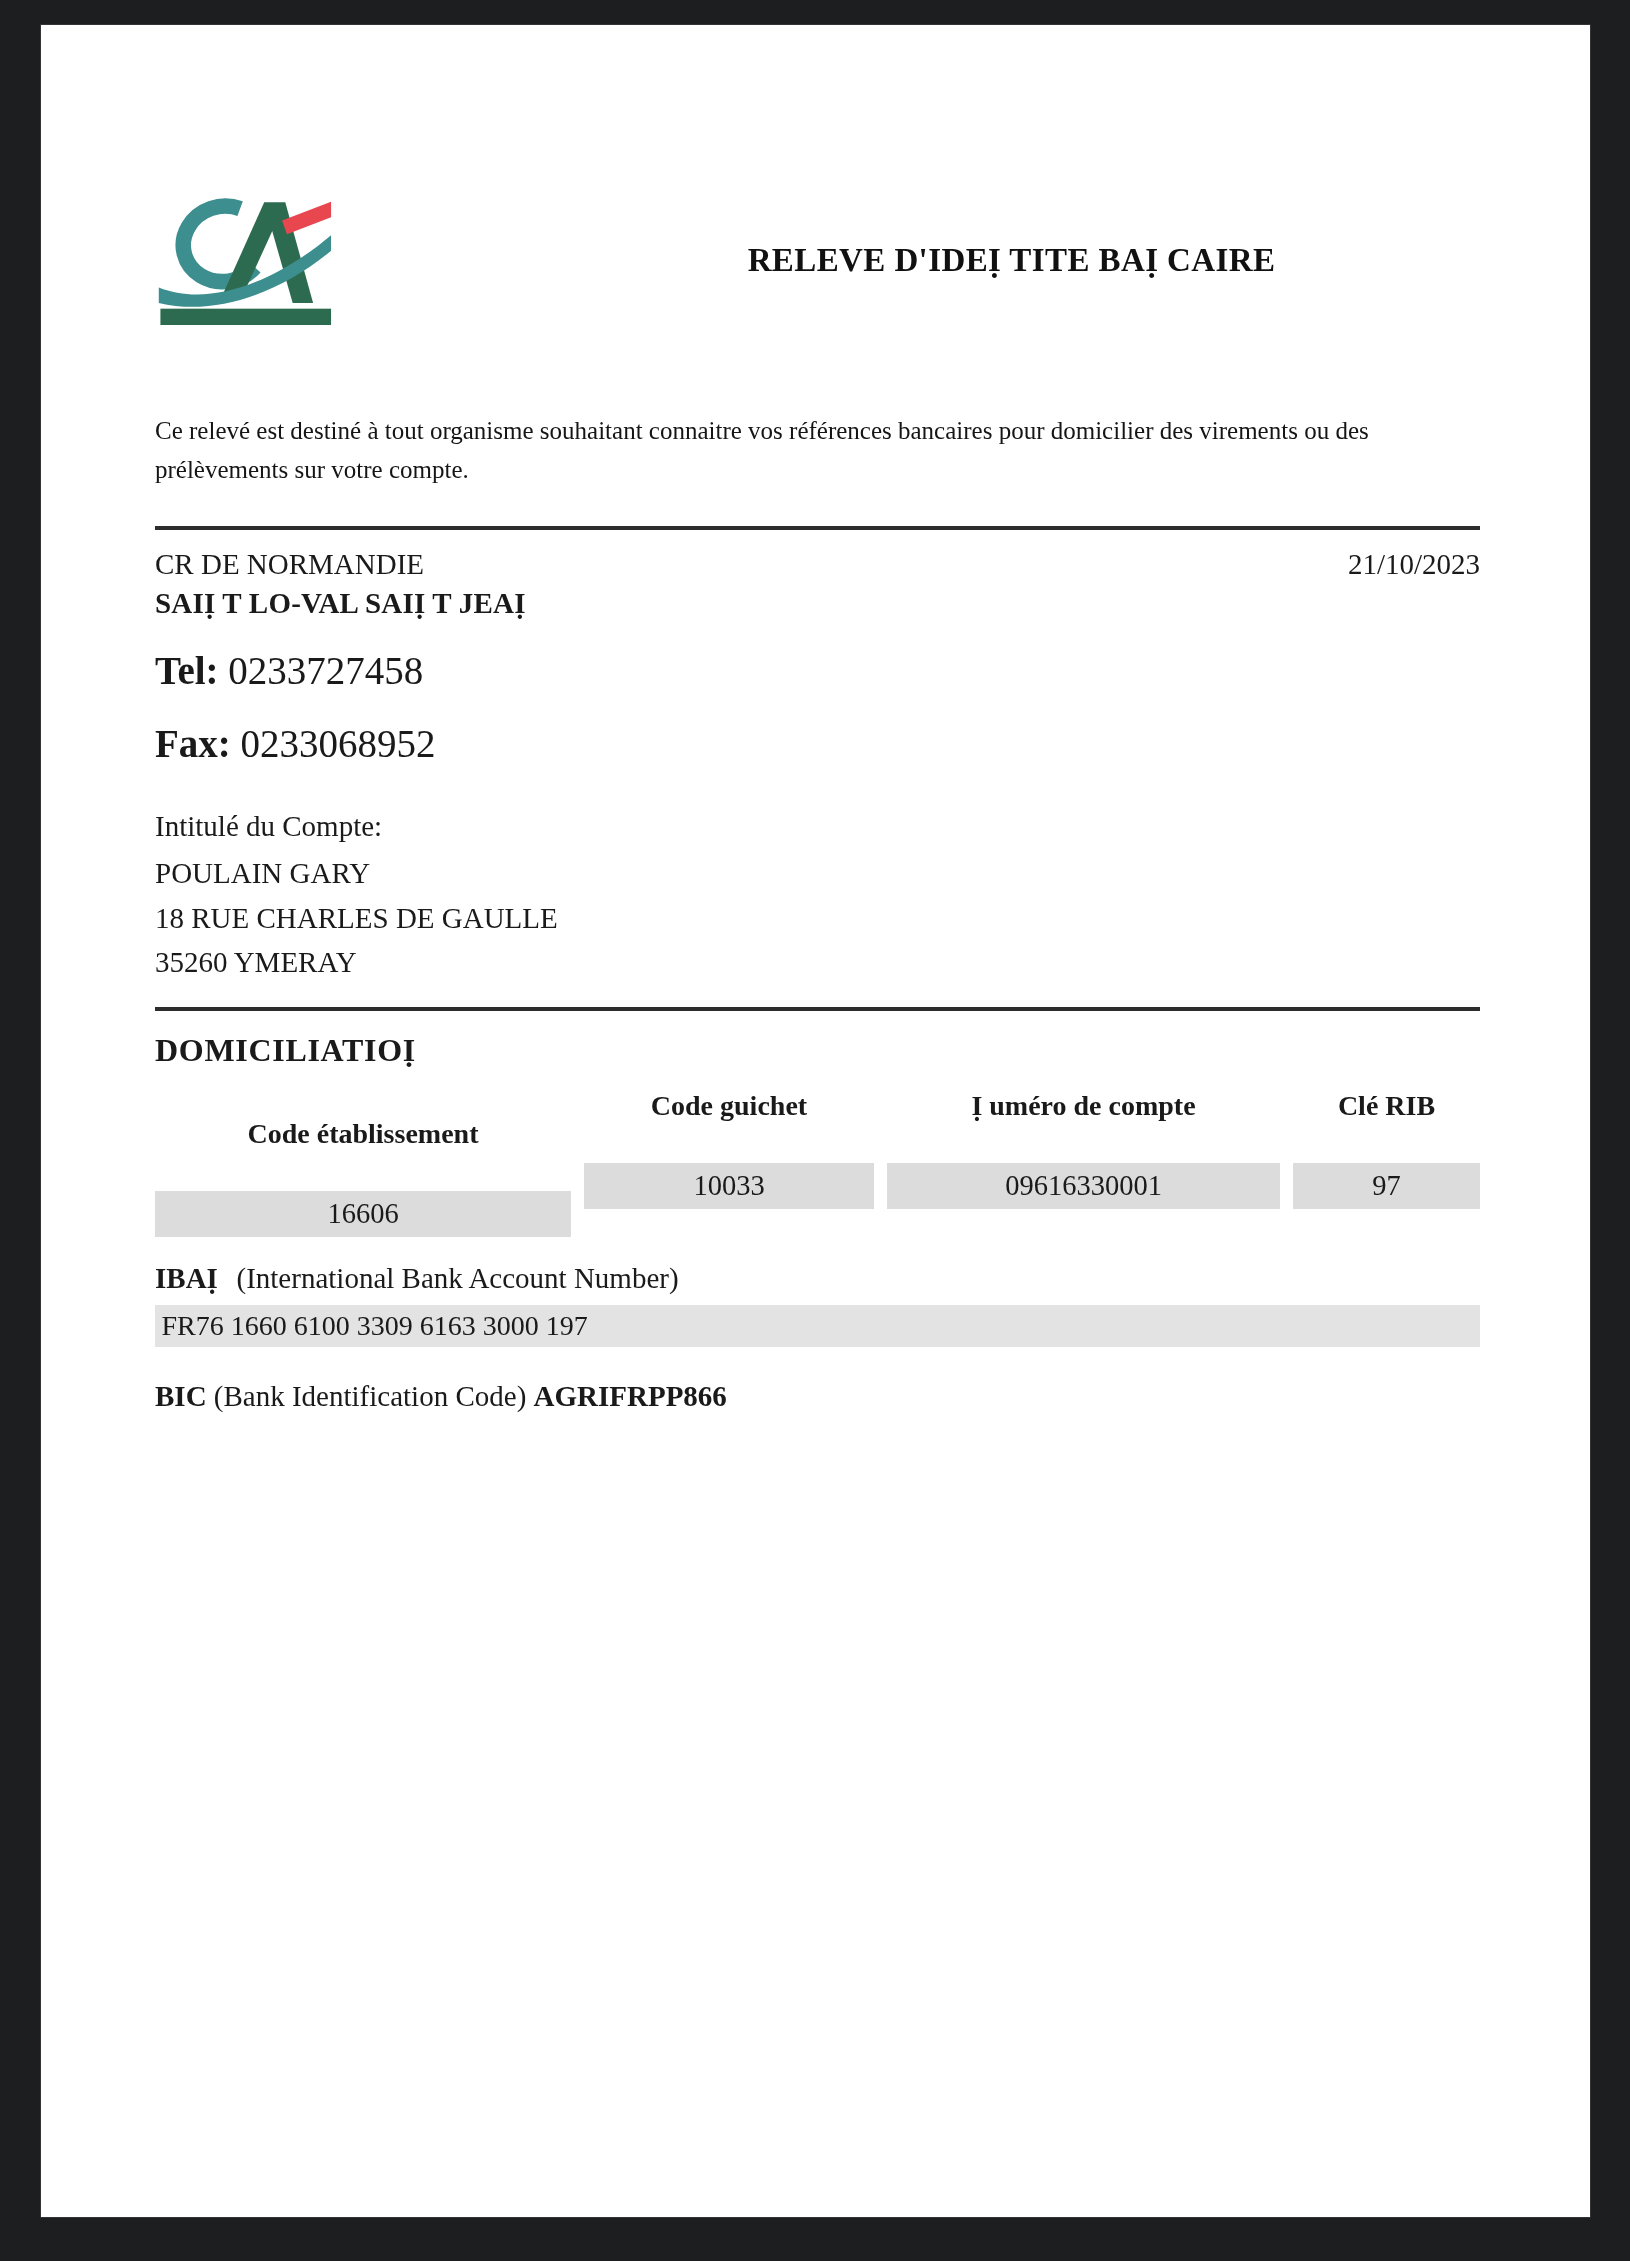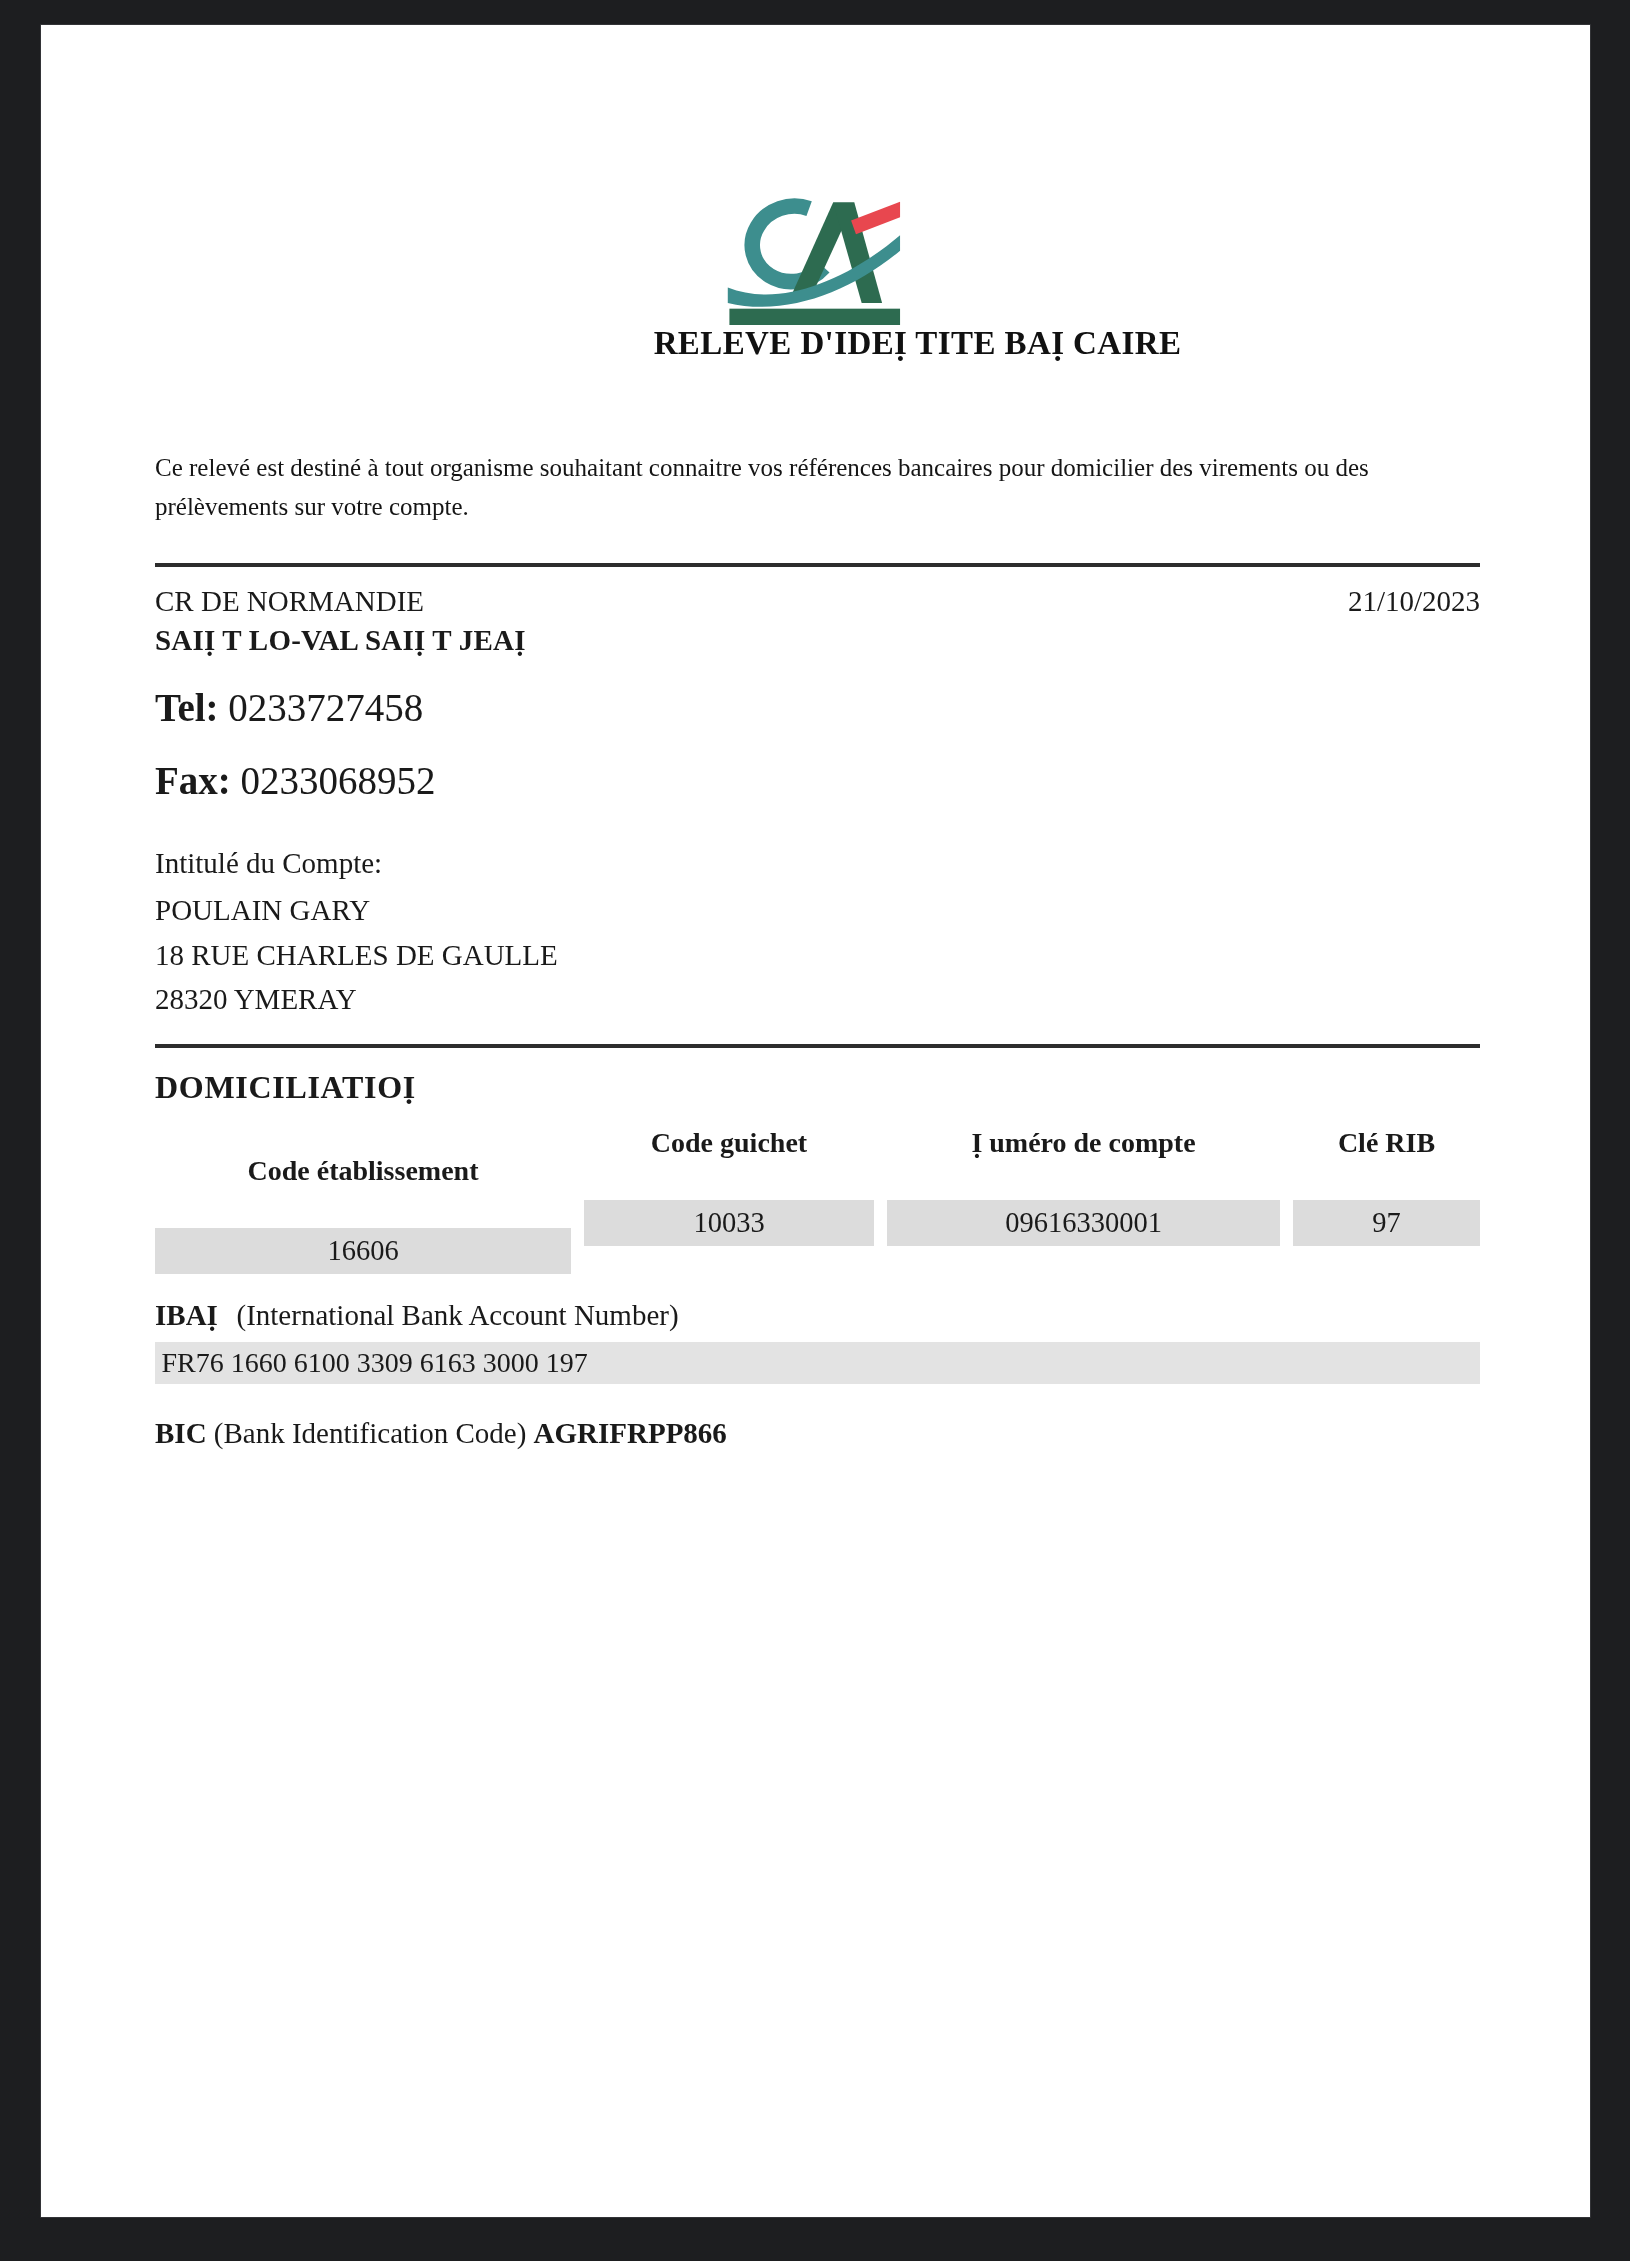--- a/index.html
+++ b/index.html
@@ -28,21 +28,20 @@
   }
   .content {
     padding: 0 110px 0 114px;
   }
 
   
   .doc-header {
     display: flex;
     align-items: center;
     margin-top: 171px;
-    flex-direction: column;
   }
   .logo-box {
     width: 188px;
     height: 129px;
     flex: 0 0 auto;
   }
   .logo-box svg { width: 100%; height: 100%; display: block; }
   .doc-title {
     flex: 1;
     text-align: center;
@@ -181,21 +180,21 @@
       </div>
       <div class="contact-line">
         <span class="lbl">Fax:</span>
         <span>0233068952</span>
       </div>
 
       <div class="intitule-line">Intitulé du Compte:</div>
       <div class="address-block">
         <div>POULAIN GARY</div>
         <div>18 RUE CHARLES DE GAULLE</div>
-        <div>28320 YMERAY</div>
+        <div>35260 YMERAY</div>
       </div>
 
       <hr class="rule rule-2">
 
       <div class="domi-heading">DOMICILIATIOỊ</div>
 
       <div class="rib-table">
         <div class="rib-head-row">
           <div class="rib-head-cell col-0">Code établissement</div>
           <div class="rib-head-cell col-1">Code guichet</div>

